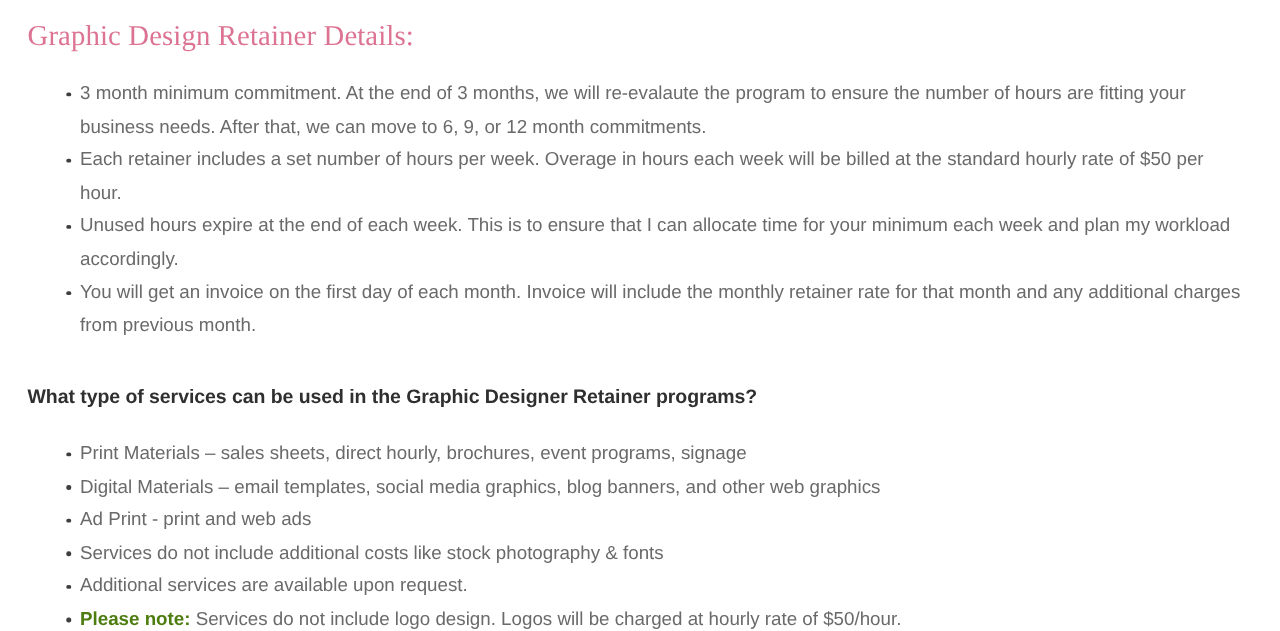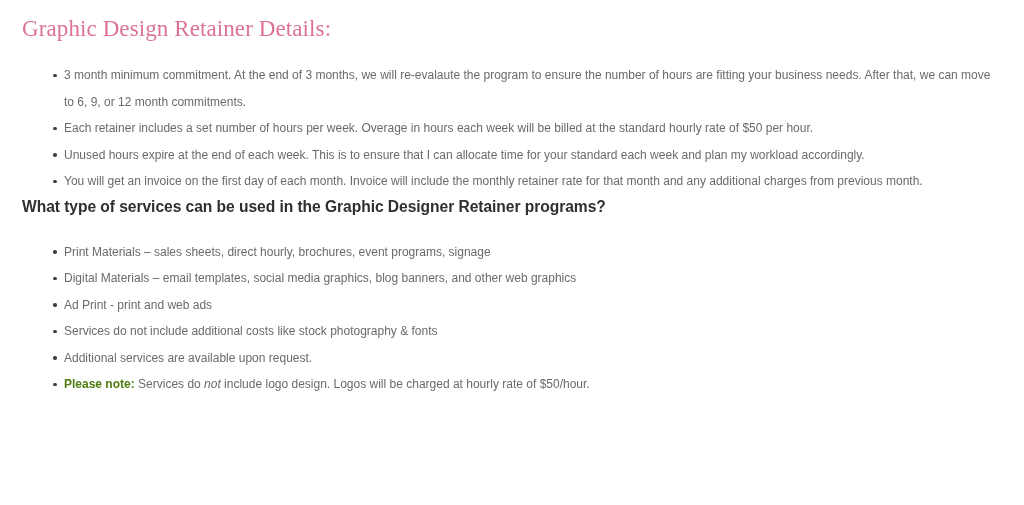--- a/index.html
+++ b/index.html
@@ -41,21 +41,21 @@
   ul.bullet-list {
     list-style: none;
     margin: 0;
     padding: 0;
   }
 
   ul.bullet-list > li {
     position: relative;
     padding-left: 42px;
     color: #6a6a6a;
-    font-size: 12px;
+    font-size: 15px;
     line-height: 26.5px;
     margin: 0 0 0 0;
     font-weight: 400;
   }
 
   ul.bullet-list > li::before {
     content: "";
     position: absolute;
     left: 31px;
     top: 11.5px;
@@ -71,52 +71,51 @@
 
   .list-primary {
     margin-bottom: 0;
   }
 
   .subheading {
     font-size: 15.6px;
     line-height: 24px;
     font-weight: 700;
     color: #2f2f2f;
-    margin: 0 0 20px 0;
+    margin: 32px 0 20px 0;
     letter-spacing: -0.05px;
   }
 
   .list-secondary > li {
     margin-bottom: 0px;
   }
 
   .note-label {
     font-weight: 700;
     color: #4d7c0f;
   }
 
   .em-not {
-    font-style: italic;
   }
 
   .wrap-width-a { max-width: 975px; }
   .wrap-width-b { max-width: 960px; }
 </style>
 </head>
 <body>
 
 <div class="page">
   <div class="content">
 
     <h2 class="section-heading">Graphic Design Retainer Details:</h2>
 
     <ul class="bullet-list list-primary">
       <li class="wrap-width-a">3 month minimum commitment. At the end of 3 months, we will re-evalaute the program to ensure the number of hours are fitting your business needs. After that, we can move to 6, 9, or 12 month commitments.</li>
       <li class="wrap-width-a">Each retainer includes a set number of hours per week. Overage in hours each week will be billed at the standard hourly rate of $50 per hour.</li>
-      <li class="wrap-width-a">Unused hours expire at the end of each week. This is to ensure that I can allocate time for your standard each week and plan my workload accordingly.</li>
+      <li class="wrap-width-a">Unused hours expire at the end of each week. This is to ensure that I can allocate time for your minimum each week and plan my workload accordingly.</li>
       <li class="wrap-width-b">You will get an invoice on the first day of each month. Invoice will include the monthly retainer rate for that month and any additional charges from previous month.</li>
     </ul>
 
     <p class="subheading">What type of services can be used in the Graphic Designer Retainer programs?</p>
 
     <ul class="bullet-list list-secondary">
       <li>Print Materials – sales sheets, direct hourly, brochures, event programs, signage</li>
       <li>Digital Materials – email templates, social media graphics, blog banners, and other web graphics</li>
       <li>Ad Print - print and web ads</li>
       <li>Services do not include additional costs like stock photography &amp; fonts</li>

